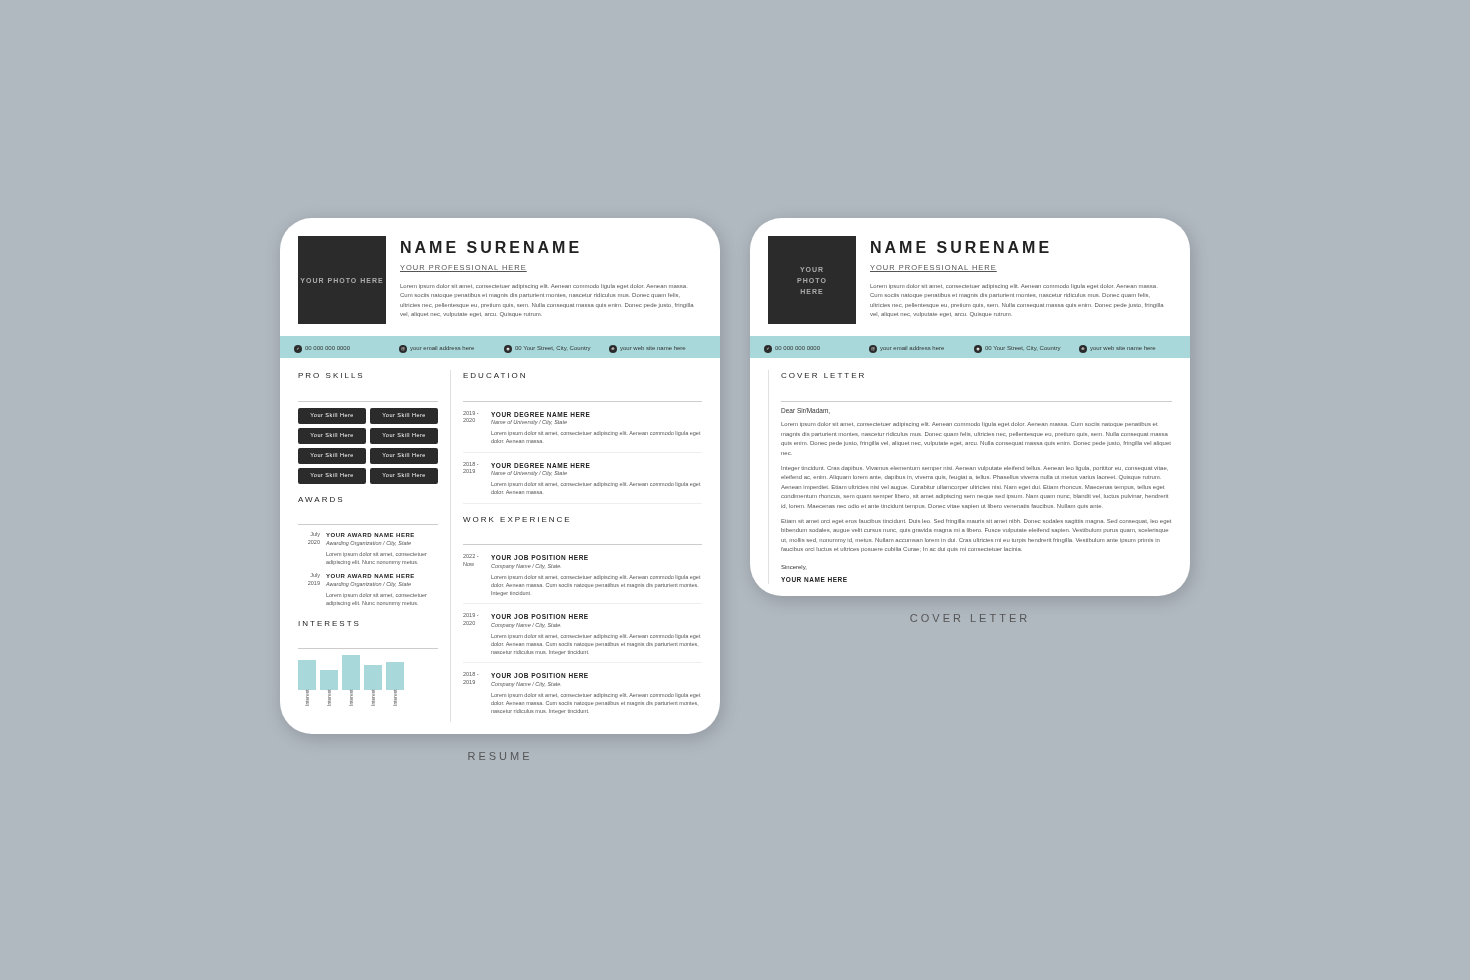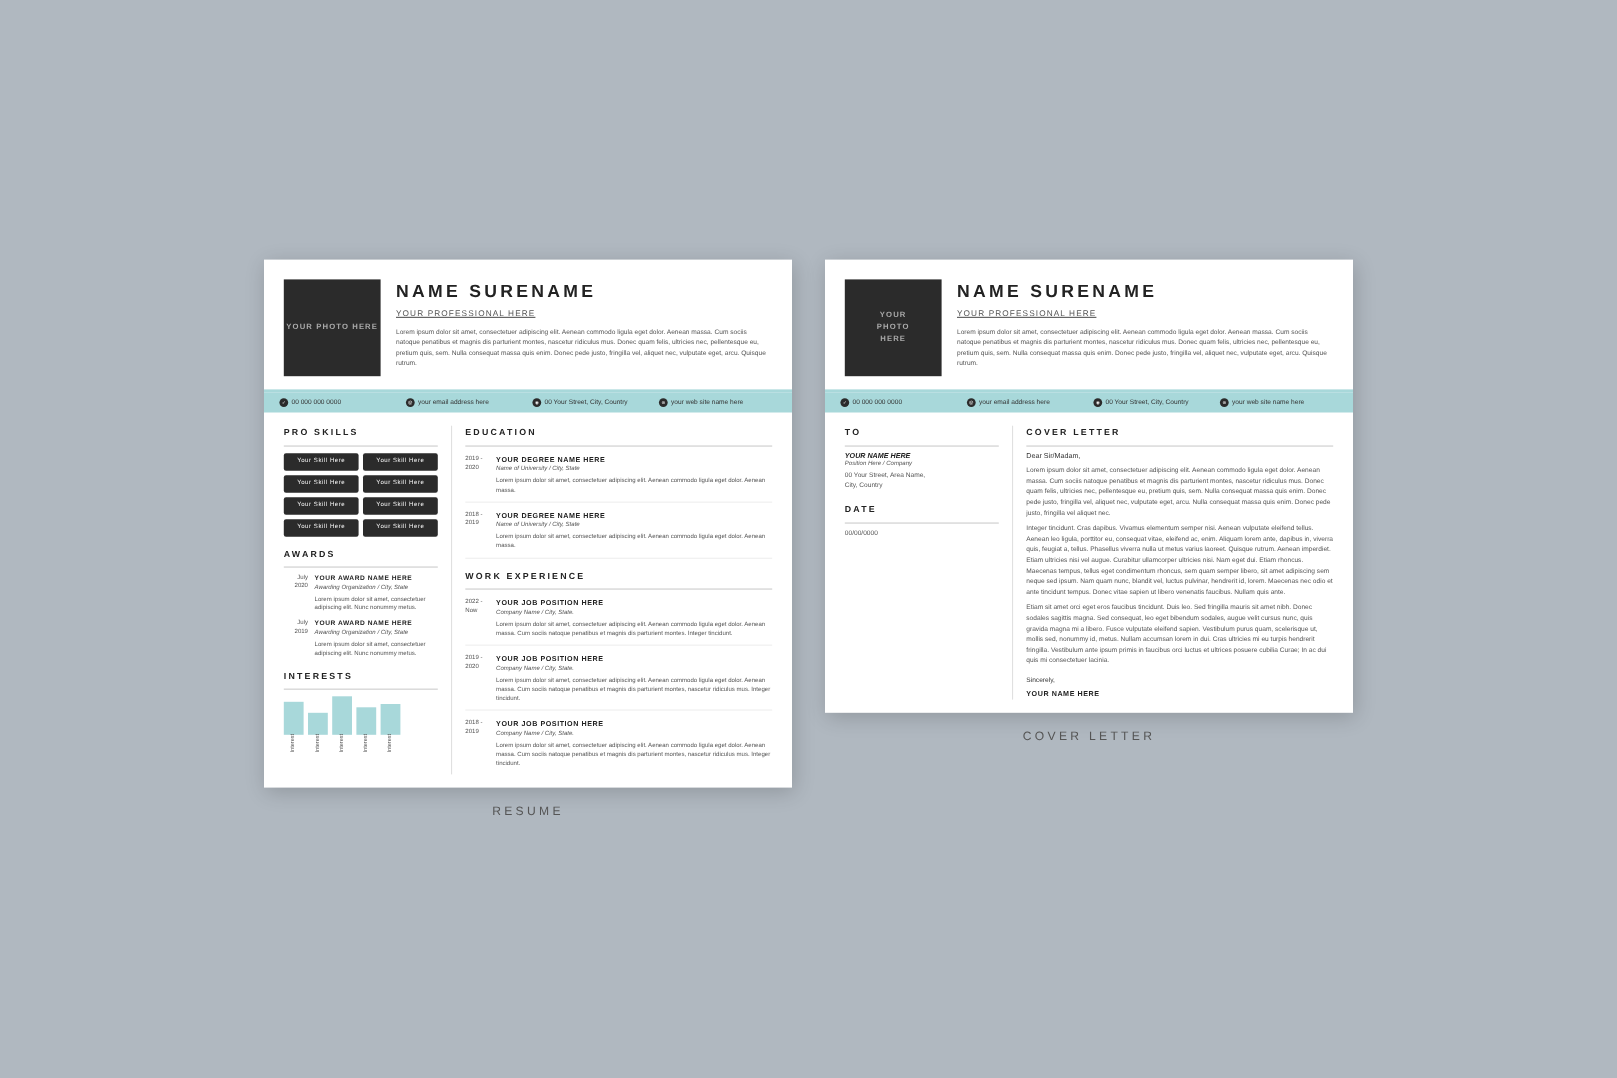--- a/index.html
+++ b/index.html
@@ -25,26 +25,27 @@
       gap: 12px;
     }
     .document-label {
       font-size: 11px;
       letter-spacing: 3px;
       color: #555;
       text-transform: uppercase;
       margin-top: 4px;
     }
     .document {
-      width: 480px;
+      width: 440px;
       background: #fff;
       box-shadow: 2px 4px 18px rgba(0,0,0,0.18);
       font-size: 6.5px;
       line-height: 1.45;
       color: #333;
+      border-radius: 32px;
     }
 
     
     .doc-header {
       display: flex;
       padding: 18px 18px 12px 18px;
       gap: 14px;
       border-bottom: 3px solid #a8d8da;
     }
     .photo-box {
@@ -128,26 +129,26 @@
     }
     .col-right {
       flex: 1;
       border-left: 1.5px solid #e0e0e0;
       padding-left: 12px;
     }
 
     
     .section-title {
       font-size: 8px;
-      font-weight: 700;
+      font-weight: 400;
       letter-spacing: 2px;
       text-transform: uppercase;
       color: #222;
       margin-bottom: 4px;
-      padding-bottom: 6px;
+      padding-bottom: 19px;
       border-bottom: 1.5px solid #ccc;
       margin-top: 10px;
     }
     .section-title:first-child { margin-top: 0; }
 
     
     .skills-grid {
       display: grid;
       grid-template-columns: 1fr 1fr;
       gap: 4px;
@@ -492,33 +493,20 @@
           <span>00 Your Street, City, Country</span>
         </div>
         <div class="contact-item">
           <div class="contact-icon">⊕</div>
           <span>your web site name here</span>
         </div>
       </div>
 
       <div class="doc-body">
 
-        <div class="col-left">
-
-          <div class="section-title">TO</div>
-          <div class="to-section">
-            <div class="to-name">YOUR NAME HERE</div>
-            <div class="award-org">Position Here / Company</div>
-            <div class="to-address">00 Your Street, Area Name,<br>City, Country</div>
-          </div>
-
-          <div class="section-title">DATE</div>
-          <div style="margin-top:5px; font-size:6px; color:#555;">00/00/0000</div>
-
-        </div>
 
         <div class="col-right">
 
           <div class="section-title">COVER LETTER</div>
 
           <div class="cover-salutation">Dear Sir/Madam,</div>
 
           <div class="cover-body">Lorem ipsum dolor sit amet, consectetuer adipiscing elit. Aenean commodo ligula eget dolor. Aenean massa. Cum sociis natoque penatibus et magnis dis parturient montes, nascetur ridiculus mus. Donec quam felis, ultricies nec, pellentesque eu, pretium quis, sem. Nulla consequat massa quis enim. Donec pede justo, fringilla vel, aliquet nec, vulputate eget, arcu. Nulla consequat massa quis enim. Donec pede justo, fringilla vel aliquet nec.</div>
 
           <div class="cover-body">Integer tincidunt. Cras dapibus. Vivamus elementum semper nisi. Aenean vulputate eleifend tellus. Aenean leo ligula, porttitor eu, consequat vitae, eleifend ac, enim. Aliquam lorem ante, dapibus in, viverra quis, feugiat a, tellus. Phasellus viverra nulla ut metus varius laoreet. Quisque rutrum. Aenean imperdiet. Etiam ultricies nisi vel augue. Curabitur ullamcorper ultricies nisi. Nam eget dui. Etiam rhoncus. Maecenas tempus, tellus eget condimentum rhoncus, sem quam semper libero, sit amet adipiscing sem neque sed ipsum. Nam quam nunc, blandit vel, luctus pulvinar, hendrerit id, lorem. Maecenas nec odio et ante tincidunt tempus. Donec vitae sapien ut libero venenatis faucibus. Nullam quis ante.</div>

